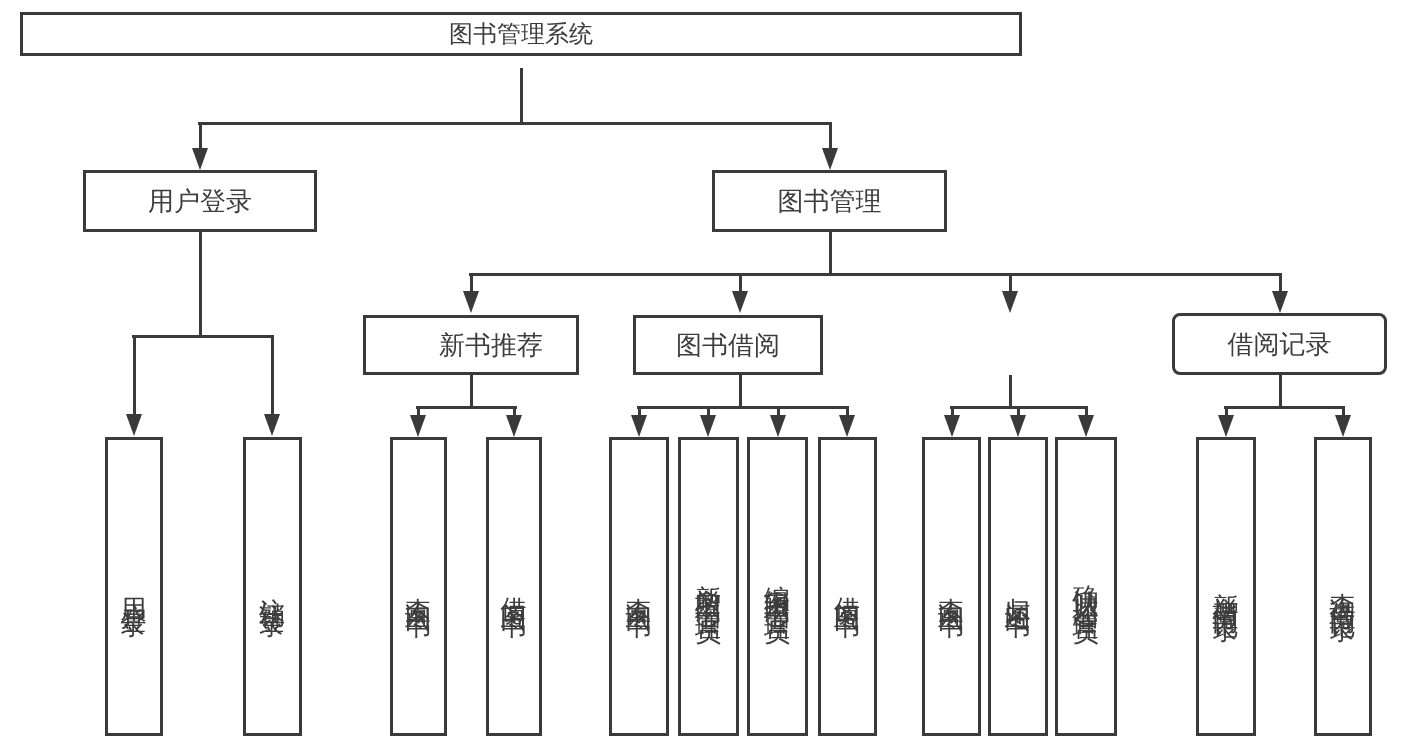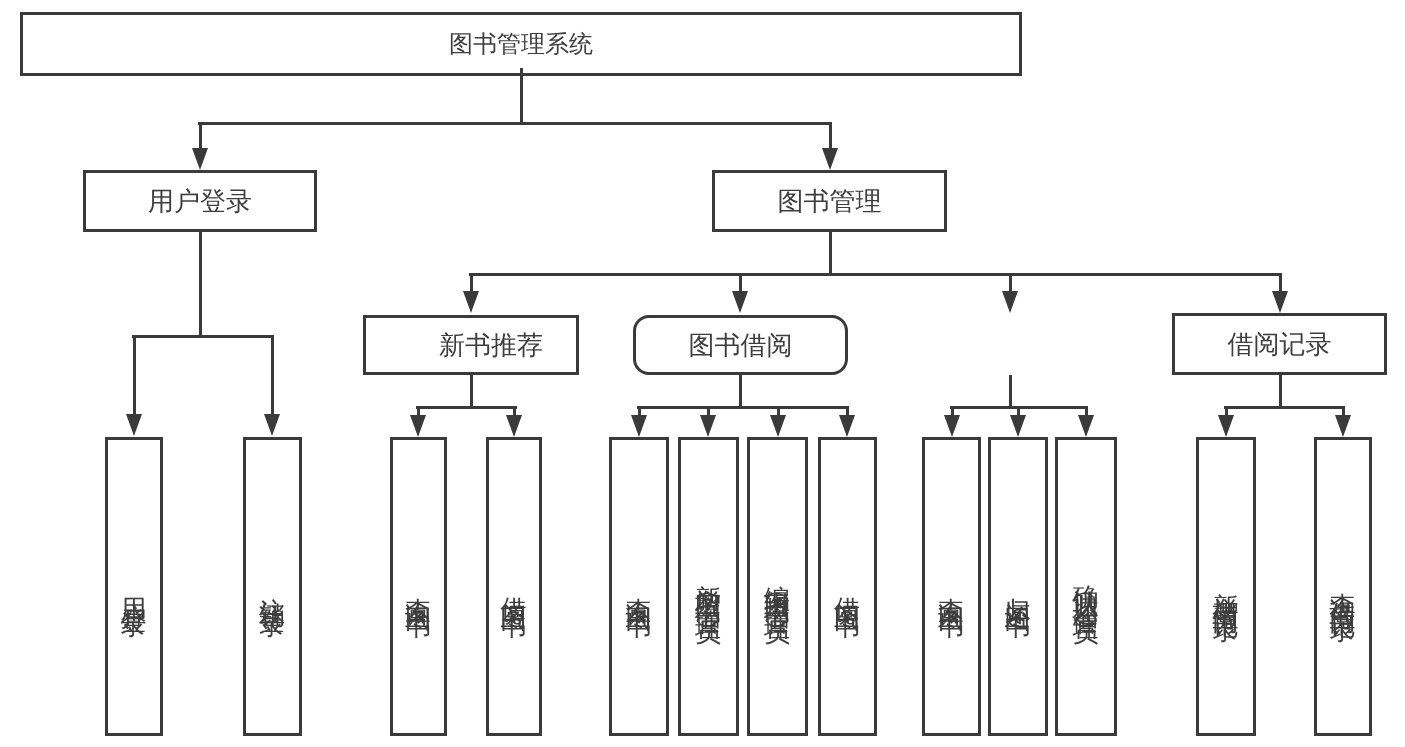--- a/index.html
+++ b/index.html
@@ -26,42 +26,42 @@
   #watermark{
     position:absolute;left:1184px;top:714px;width:218px;
     font-size:21px;color:#b4b4b4;white-space:nowrap;letter-spacing:0.5px;
   }
 </style>
 </head>
 <body>
 
 <div id="stage">
 
-  <div class="node root-box" style="left:20px;top:12px;width:1002px;height:64px;">
+  <div class="node root-box" style="left:20px;top:12px;width:1002px;height:44px;">
     <span>图书管理系统</span>
   </div>
 
   <div class="node branch-box" style="left:83px;top:170px;width:234px;height:62px;">
     <span>用户登录</span>
   </div>
 
   <div class="node branch-box" style="left:712px;top:170px;width:235px;height:62px;text-align:right;">
     <span>图书管理</span>
   </div>
 
   <div class="node branch-box" style="left:363px;top:315px;width:216px;height:60px;padding-left:40px;">
     <span>新书推荐</span>
   </div>
 
-  <div class="node branch-box" style="left:633px;top:315px;width:215px;height:60px;border-radius:16px;">
+  <div class="node branch-box" style="left:633px;top:315px;width:190px;height:60px;">
     <span>图书借阅</span>
   </div>
 
 
-  <div class="node branch-box" style="left:1172px;top:313px;width:215px;height:62px;">
+  <div class="node branch-box" style="left:1172px;top:313px;width:215px;height:62px;border-radius:8px;">
     <span>借阅记录</span>
   </div>
 
   <div class="node leaf-box" style="left:105px;top:437px;width:58px;height:299px;">
     <span class="v-text">用户登录</span>
   </div>
 
   <div class="node leaf-box" style="left:243px;top:437px;width:59px;height:299px;">
     <span class="v-text">注销登录</span>
   </div>

